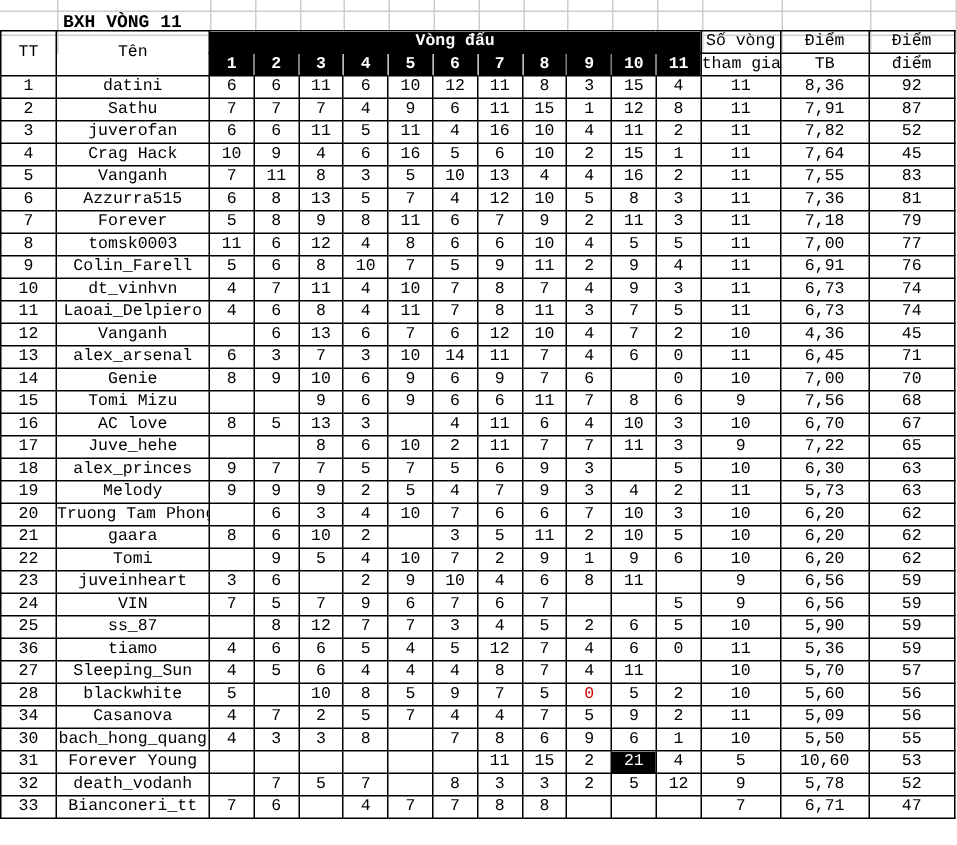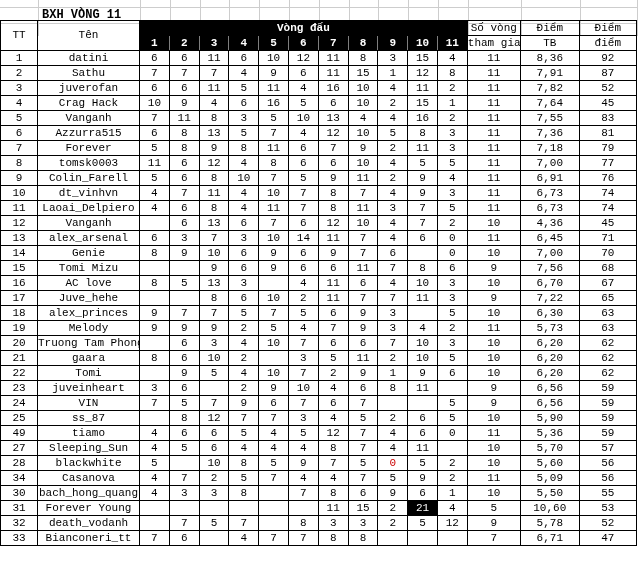--- a/index.html
+++ b/index.html
@@ -545,21 +545,21 @@
           <td>4</td>
           <td>5</td>
           <td>2</td>
           <td>6</td>
           <td>5</td>
           <td>10</td>
           <td>5,90</td>
           <td>59</td>
         </tr>
         <tr>
-          <td>49</td>
+          <td>36</td>
           <td>tiamo</td>
           <td>4</td>
           <td>6</td>
           <td>6</td>
           <td>5</td>
           <td>4</td>
           <td>5</td>
           <td>12</td>
           <td>7</td>
           <td>4</td>

